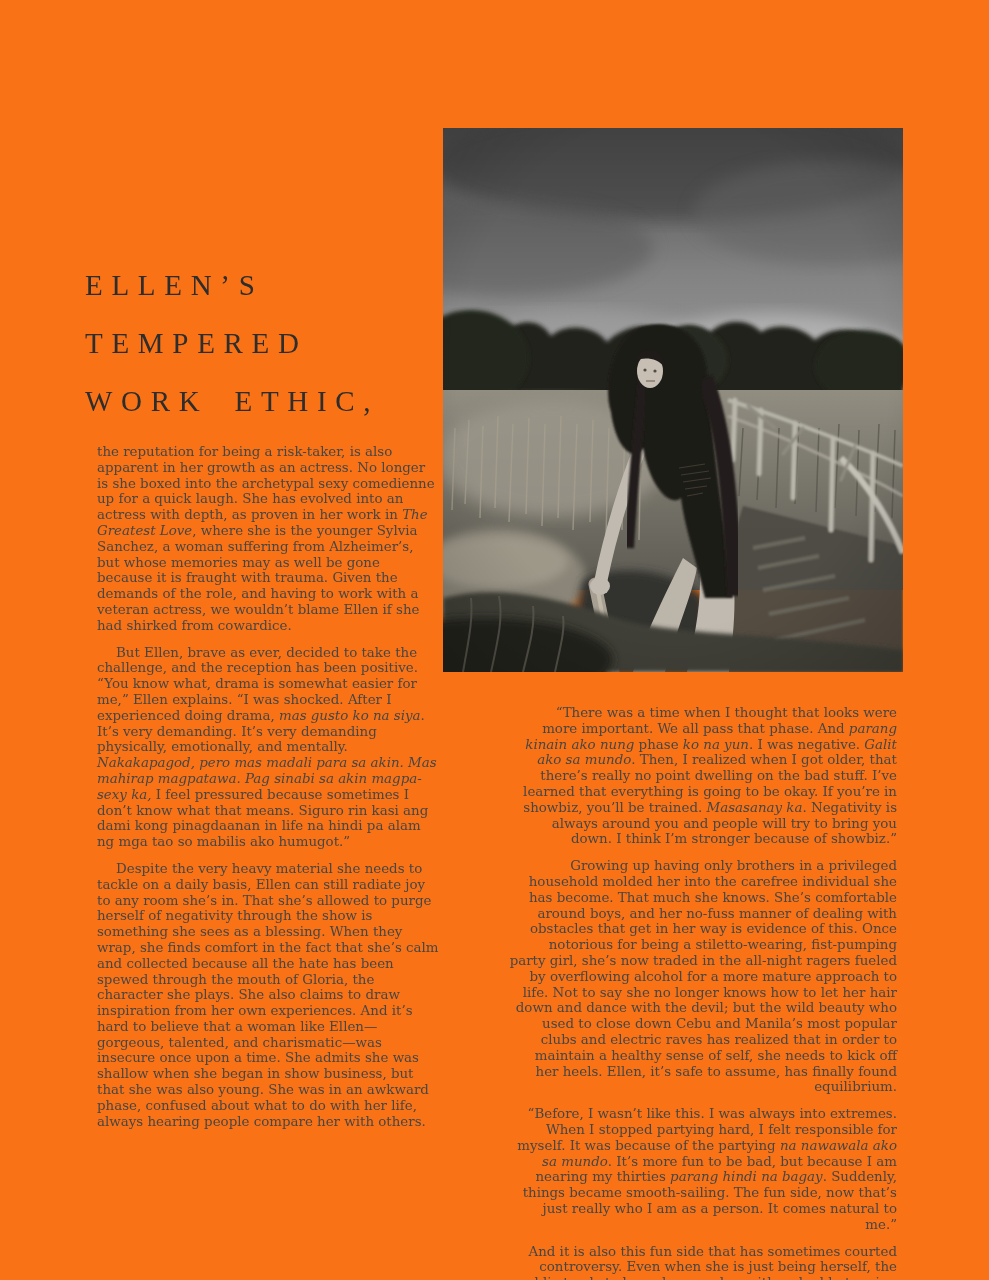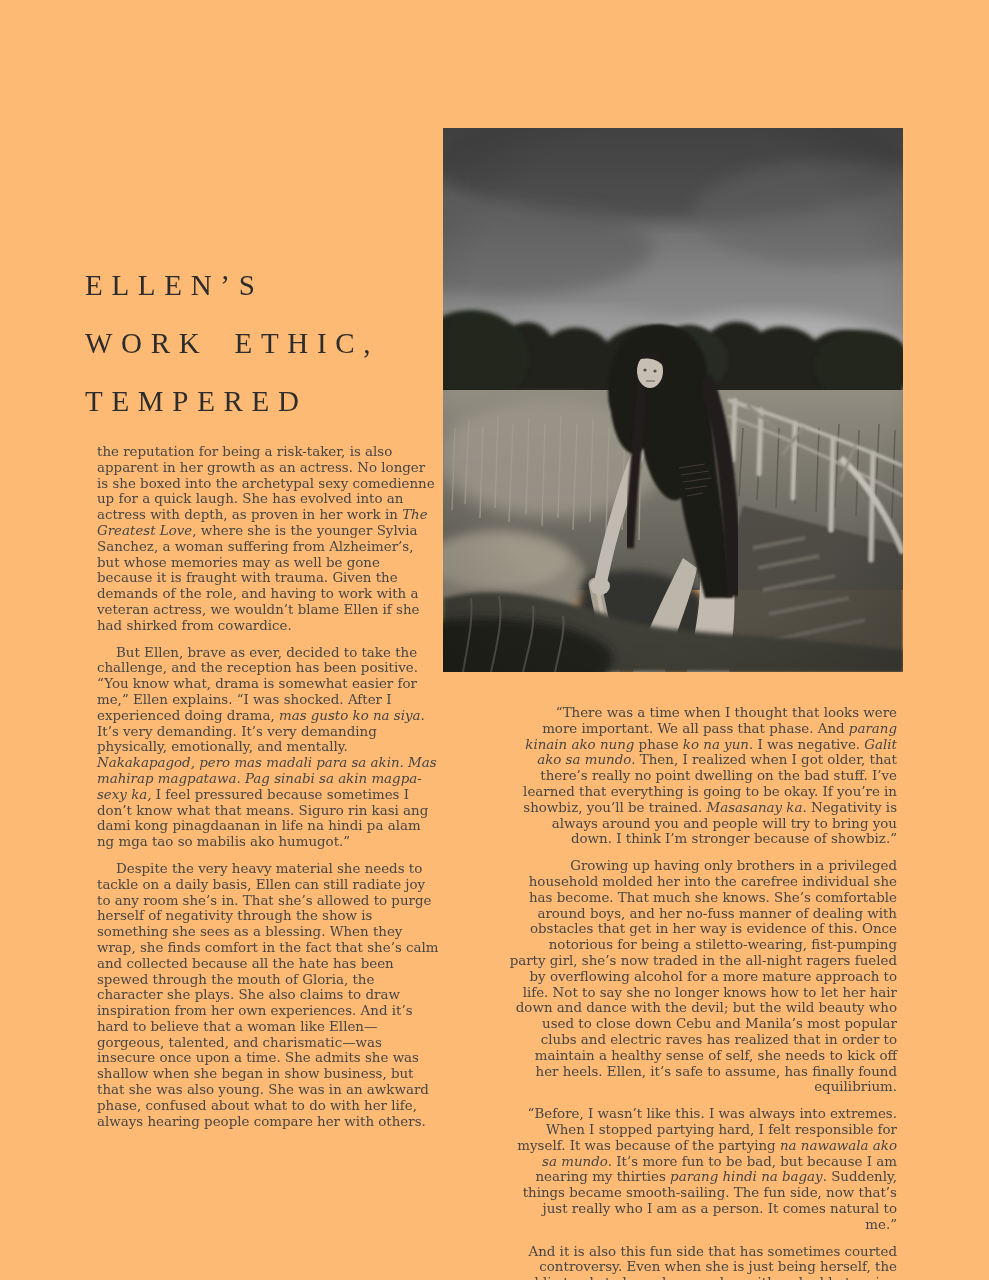--- a/index.html
+++ b/index.html
@@ -3,21 +3,21 @@
 <meta charset="utf-8">
 <style>
   html, body { margin: 0; padding: 0; }
   body {
     width: 989px; height: 1280px;
     background: #ffffff;
     position: relative;
     overflow: hidden;
     font-family: "DejaVu Serif", serif;
   }
-  .page { position: absolute; inset: 0; background: #fdba74; }
+  .page { position: absolute; inset: 0; background: #f97316; }
 
   .headline {
     position: absolute; left: 85px; top: 256px;
     color: #2d2d2d;
     font-family: "Liberation Serif", serif;
     font-size: 29px; font-weight: 400;
     letter-spacing: 0.30em; word-spacing: 0.35em;
   }
   .hl-line { height: 58px; line-height: 58px; white-space: nowrap; }
 
@@ -39,22 +39,22 @@
   .col p.indent { text-indent: 19px; }
   .col i { font-style: italic; }
 </style>
 </head>
 <body>
 
 <div class="page">
 
   <header class="headline">
     <div class="hl-line">ELLEN’S</div>
+    <div class="hl-line">TEMPERED</div>
     <div class="hl-line">WORK ETHIC,</div>
-    <div class="hl-line">TEMPERED</div>
   </header>
 
   <figure class="photo" aria-label="Black-and-white photograph of a woman with long dark hair standing at a weathered wooden footbridge amid tall marsh grass under a stormy sky">
     <svg viewBox="0 0 460 544" preserveAspectRatio="none">
       <defs>
         <linearGradient id="sky" x1="0" y1="0" x2="0" y2="1">
           <stop offset="0" stop-color="#4a4a4a"></stop>
           <stop offset="0.45" stop-color="#828282"></stop>
           <stop offset="1" stop-color="#a6a6a6"></stop>
         </linearGradient>

